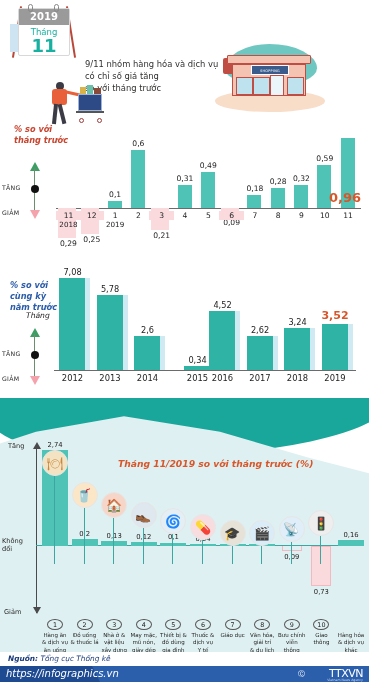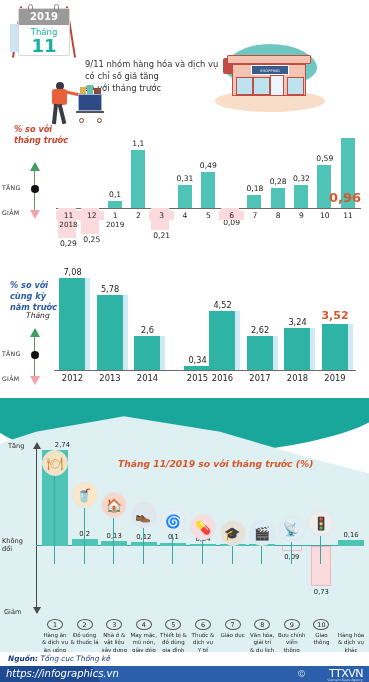--- a/index.html
+++ b/index.html
@@ -328,21 +328,21 @@
           <div class="mlab hl">12</div>
         </div>
         <div class="mcol" style="left: 46.6px;">
           <div class="bar-pos" style="height: 7.29167px;"></div>
           <div class="vlab" style="top: 89.7083px;">0,1</div>
           <div class="mlab">1</div>
           <div class="ylab">2019</div>
         </div>
         <div class="mcol" style="left: 69.9px;">
           <div class="bar-pos" style="height: 58.3333px;"></div>
-          <div class="vlab" style="top: 38.6667px;">1,1</div>
+          <div class="vlab" style="top: 38.6667px;">0,6</div>
           <div class="mlab">2</div>
         </div>
         <div class="mcol" style="left: 93.2px;">
           <div class="bar-neg" style="height: 21.7241px;"></div>
           <div class="vlab" style="top: 130.724px;">0,21</div>
           <div class="mlab hl">3</div>
         </div>
         <div class="mcol" style="left: 116.5px;">
           <div class="bar-pos" style="height: 22.6042px;"></div>
           <div class="vlab" style="top: 74.3958px;">0,31</div>
@@ -456,21 +456,21 @@
       <div class="c3-title">Tháng 11/2019 so với tháng trước (%)</div>
       <div class="c3-arrow-up"></div>
       <div class="c3-axis"></div>
       <div class="c3-arrow-dn"></div>
       <div class="c3-t" style="left:8px; top:44px;">Tăng</div>
       <div class="c3-t" style="left:2px; top:140px; width:30px; text-align:left; line-height:1.2;">Không<br>đổi</div>
       <div class="c3-t" style="left:4px; top:210px;">Giảm</div>
       <div class="c3-zero"></div>
     <div class="ccol" style="left: 40px;">
           <div class="cbar-pos" style="height: 96px;"></div>
-          <div class="cvlab" style="top: 43px; text-align: right;">2,74</div>
+          <div class="cvlab" style="top: 43px;">2,74</div>
           <div class="stem" style="left: 14px; top: 78px; height: 88px;"></div>
           <div class="ico" style="left: 2px; top: 52px; width: 26px; height: 26px; background: rgb(243, 227, 194);">
             <div style="width:100%;height:100%;display:flex;align-items:center;justify-content:center;font-size:13px;color:#c9883f;">🍽</div>
           </div>
           <div class="cnum">1</div>
           <div class="clab">Hàng ăn<br>&amp; dịch vụ<br>ăn uống</div>
         </div>
         <div class="ccol" style="left: 69.6px;">
           <div class="cbar-pos" style="height: 7.0073px;"></div>
           <div class="cvlab" style="top: 131.993px;">0,2</div>

